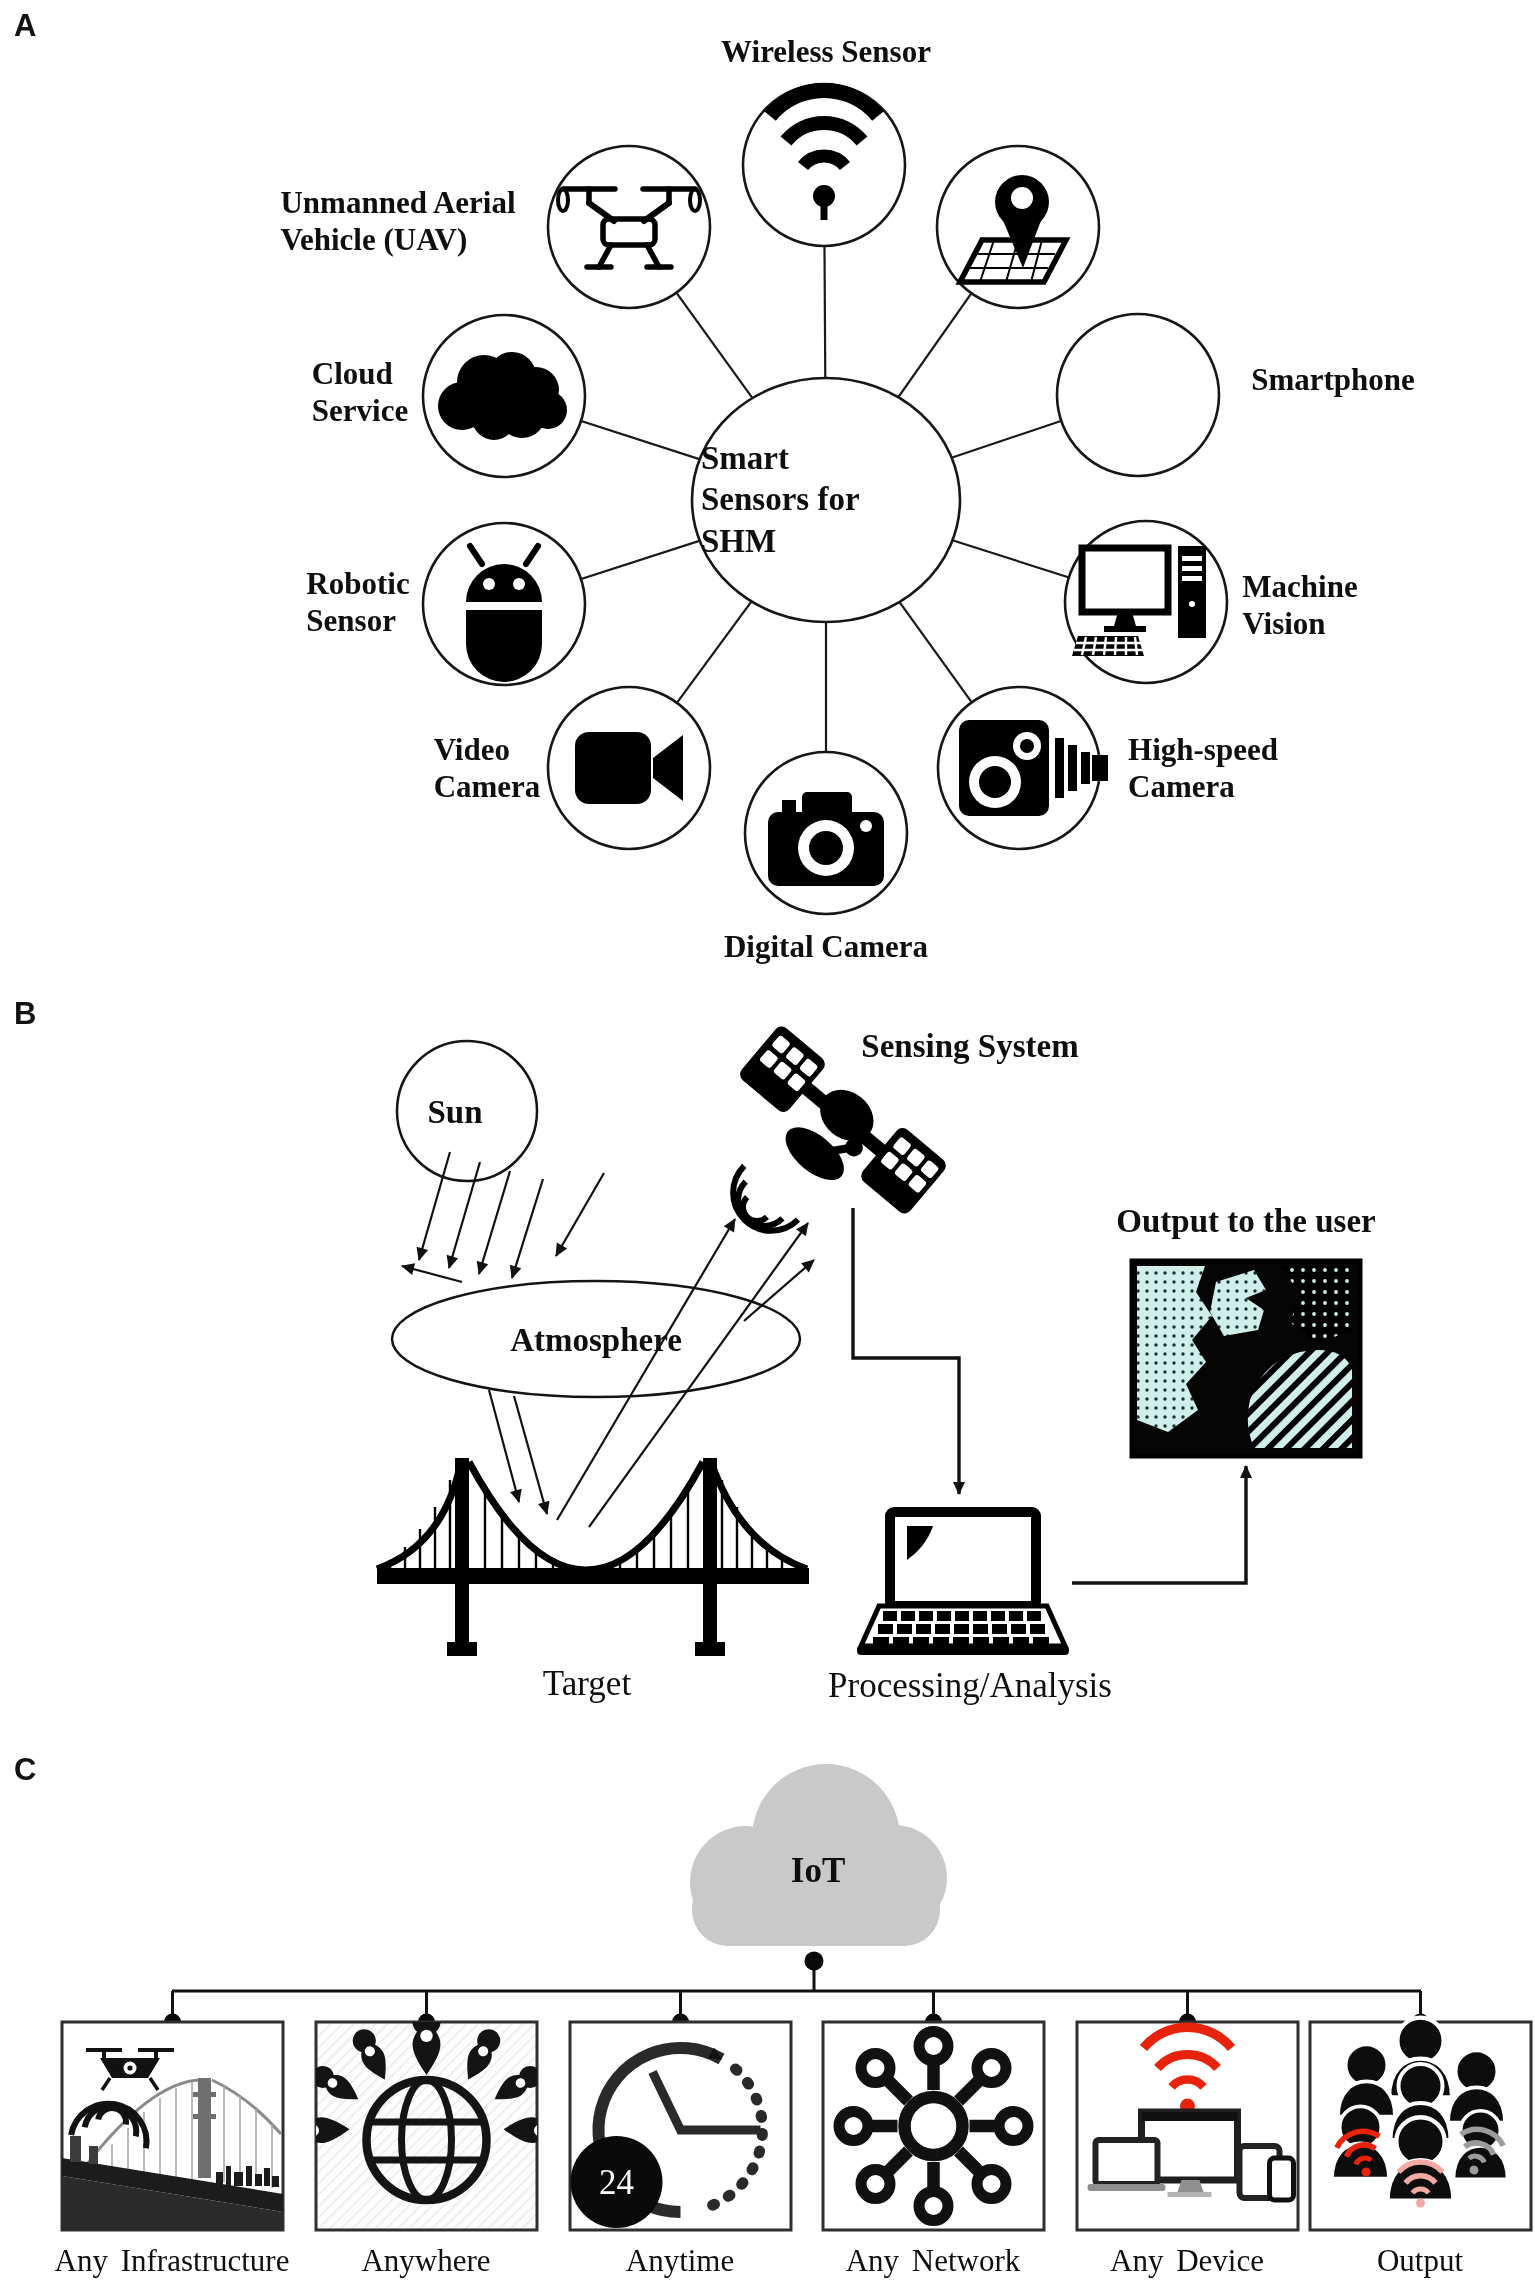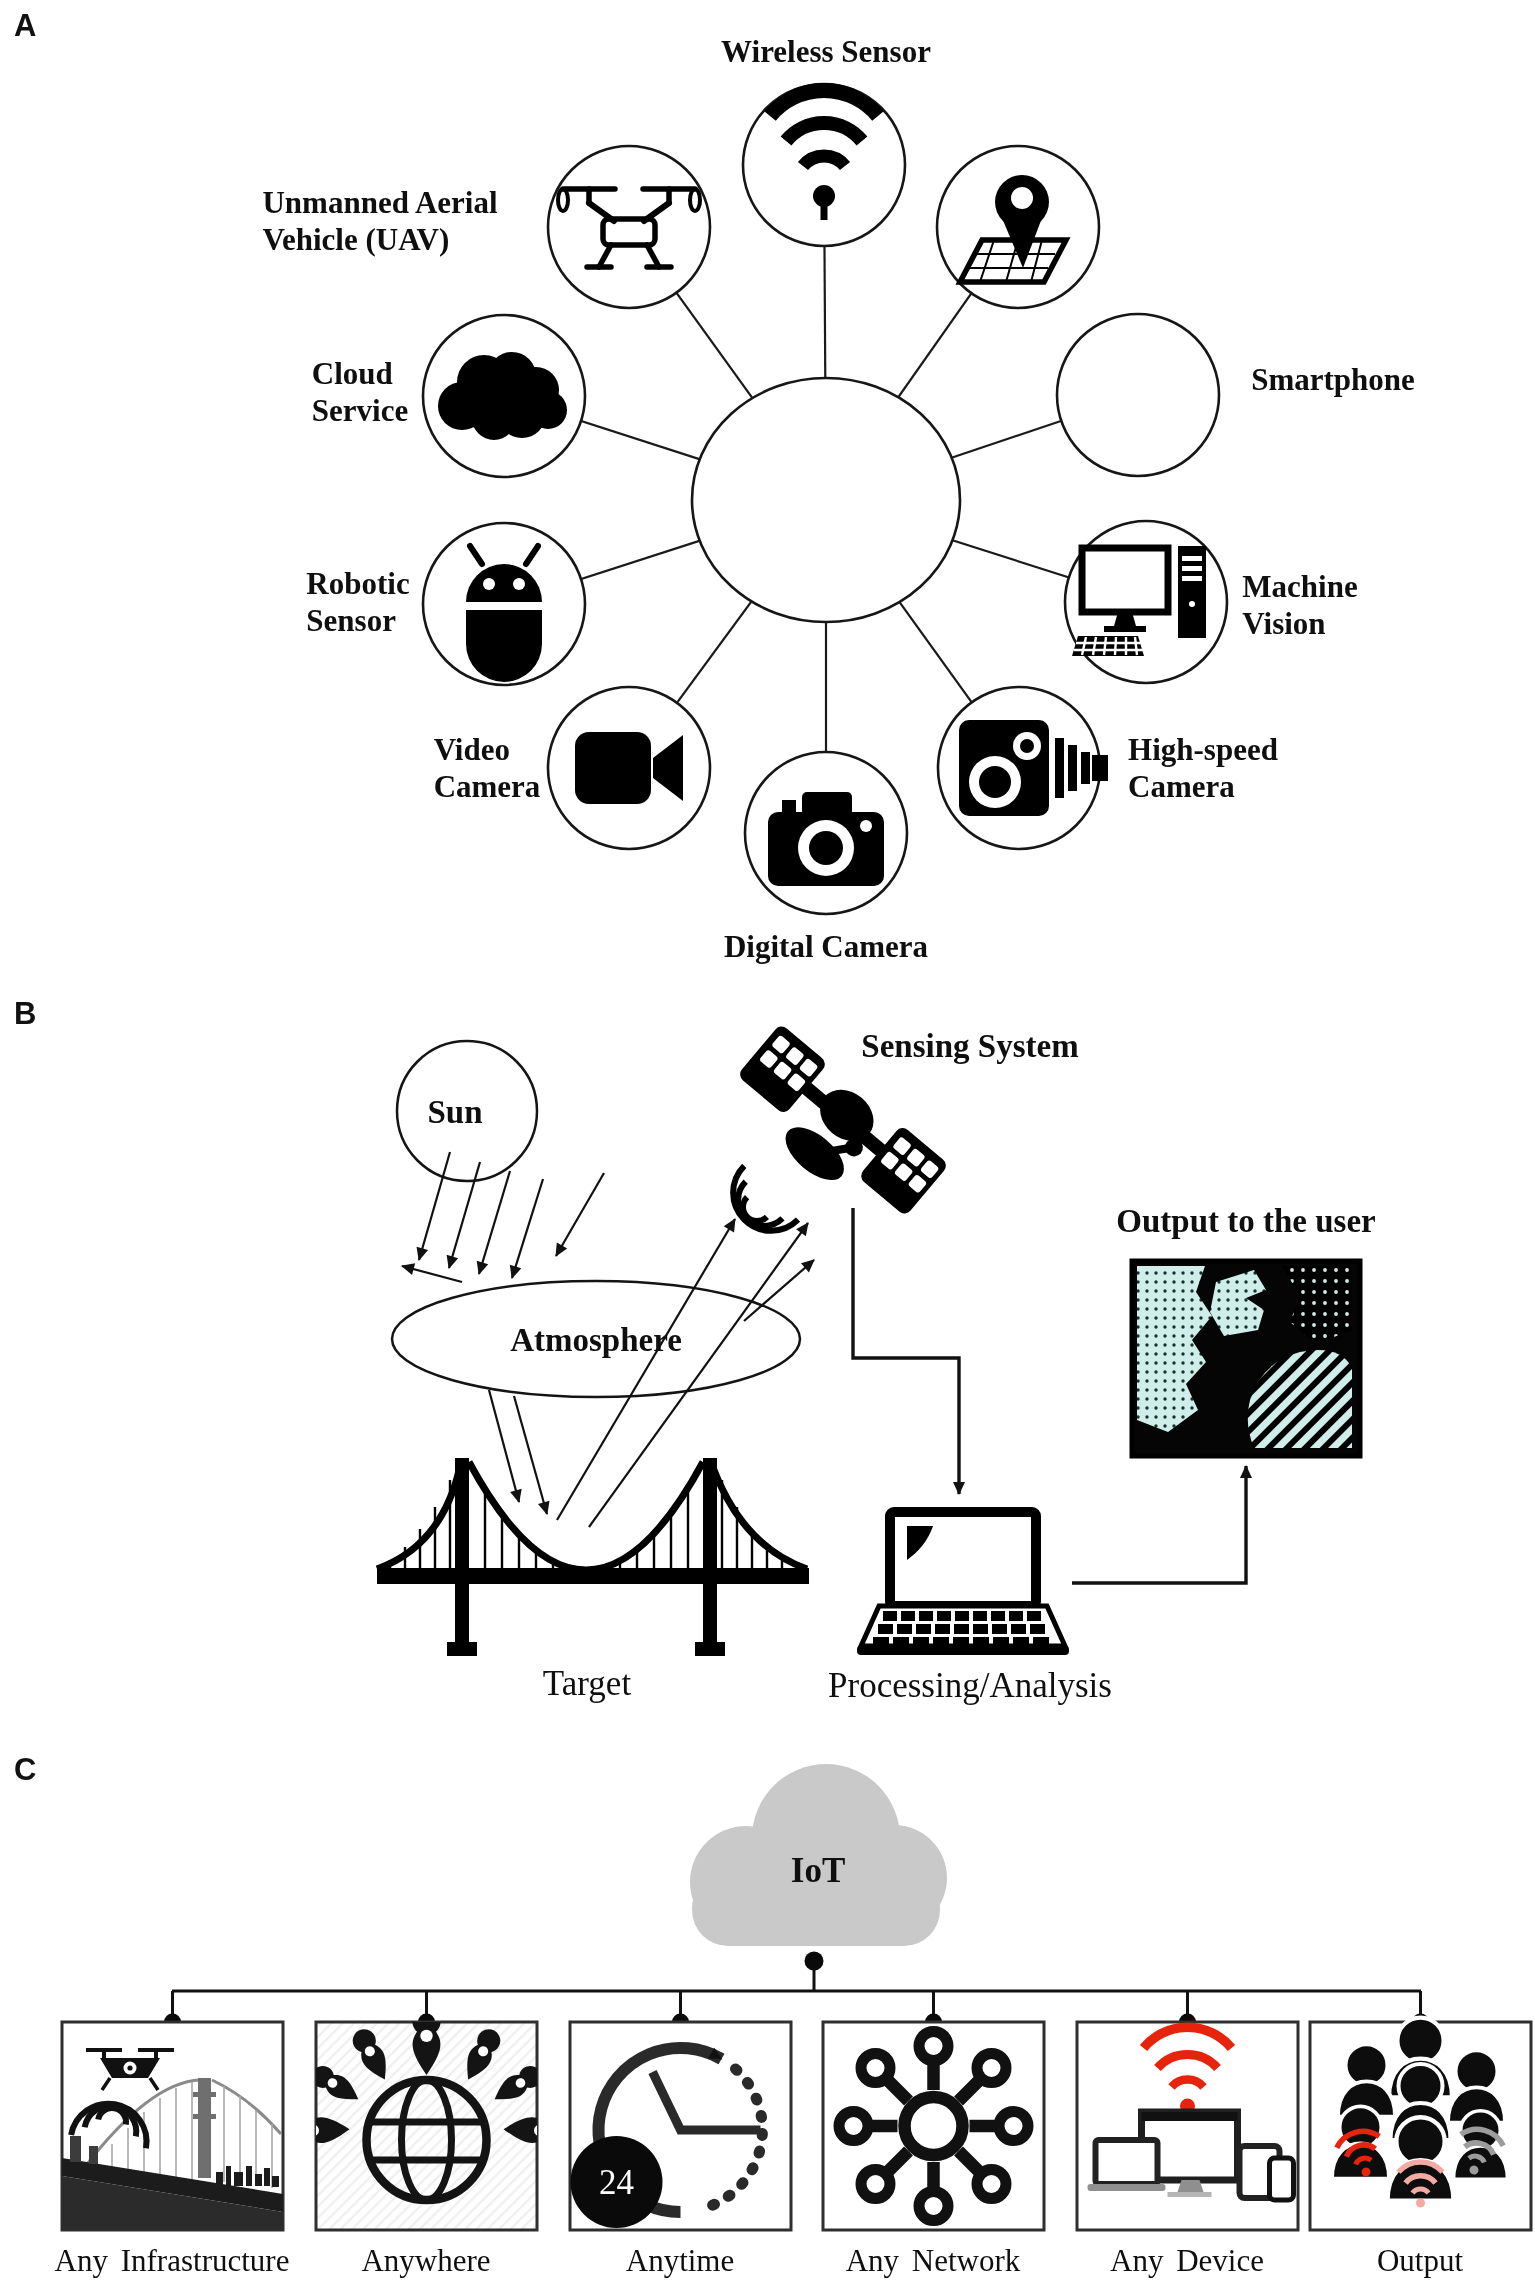--- a/index.html
+++ b/index.html
@@ -454,22 +454,25 @@
     <use href="#wf" transform="translate(-62,18) rotate(-15)" style="color:#e8230b"></use>
     <use href="#wf" transform="translate(61,16) rotate(15)" style="color:#9c9c9c"></use>
     <use href="#wf" transform="translate(0,48)" style="color:#f2aaa2"></use>
   </g>
 </svg>
 
 <div class="corner" style="left:14px;top:8px">A</div>
 <div class="corner" style="left:14px;top:996px">B</div>
 <div class="corner" style="left:14px;top:1752px">C</div>
 
+<div class="lb hub" style="left:826px;top:500px;width:250px">Smart
+Sensors for
+SHM</div>
 <div class="lb pa" style="left:826px;top:52px">Wireless Sensor</div>
-<div class="lb pa" style="left:380px;top:222px">Unmanned Aerial
+<div class="lb pa" style="left:398px;top:222px">Unmanned Aerial
 Vehicle (UAV)</div>
 <div class="lb pa" style="left:360px;top:393px">Cloud
 Service</div>
 <div class="lb pa" style="left:1333px;top:380px">Smartphone</div>
 <div class="lb pa" style="left:358px;top:603px">Robotic
 Sensor</div>
 <div class="lb pa" style="left:1300px;top:606px">Machine
 Vision</div>
 <div class="lb pa" style="left:487px;top:769px">Video
 Camera</div>

